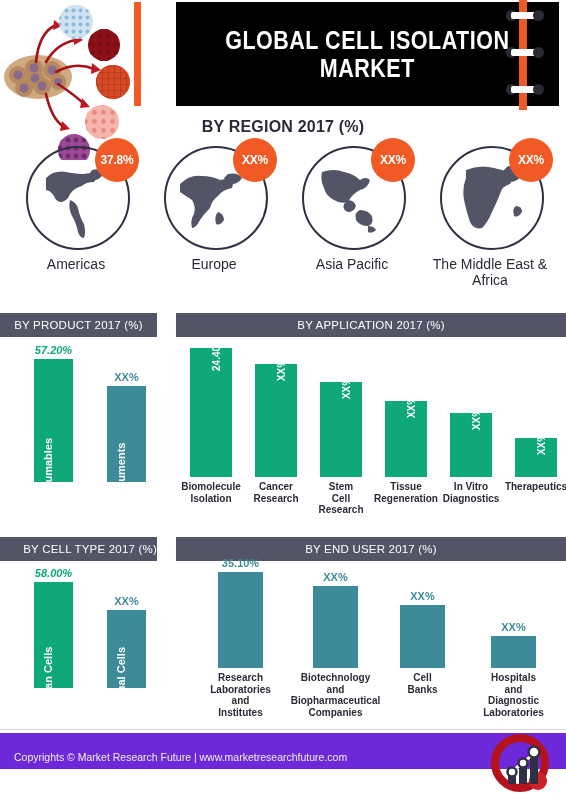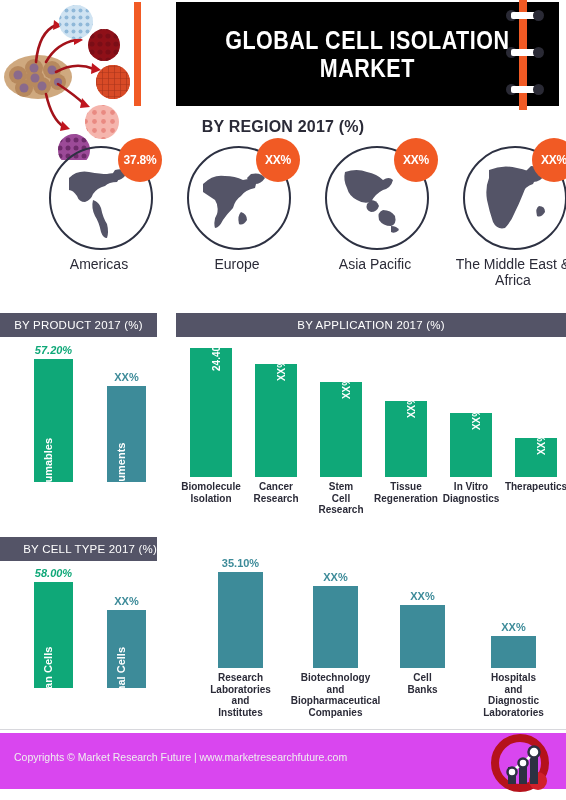--- a/index.html
+++ b/index.html
@@ -23,21 +23,21 @@
   .ring .bar{position:absolute;left:6px;top:2px;width:28px;height:7px;background:#ffffff;border-radius:2px;}
   .ring .kl,.ring .kr{position:absolute;top:0;width:11px;height:11px;background:#2a2a35;border-radius:50%;}
   .ring .kl{left:1px;} .ring .kr{left:28px;}
 
   
   .cells{position:absolute;left:0;top:0;width:136px;height:160px;}
 
   
   .region-title{position:absolute;left:0;top:118px;width:566px;text-align:center;
                 font-size:16px;font-weight:bold;color:#2b2b38;letter-spacing:.2px;}
-  .regions{position:absolute;left:0;top:140px;width:482px;height:160px;margin-left:23px;}
+  .regions{position:absolute;left:0;top:140px;width:482px;height:160px;}
   .region{position:absolute;top:0;width:136px;height:160px;}
   .region-circle{position:absolute;left:18px;top:6px;width:100px;height:100px;border:2px solid #2d3142;border-radius:50%;
                  display:flex;align-items:center;justify-content:center;overflow:hidden;}
   .region-badge{position:absolute;right:5px;top:-2px;width:44px;height:44px;border-radius:50%;background:#f15a24;
                 display:flex;align-items:center;justify-content:center;color:#fff;font-size:12px;font-weight:bold;
                 letter-spacing:-.2px;}
   .region-label{position:absolute;left:0;top:116px;width:136px;text-align:center;font-size:14px;color:#2b2b38;}
 
   
   .sec-head{position:absolute;height:24px;background:#545467;display:flex;align-items:center;justify-content:center;}
@@ -54,21 +54,21 @@
           color:#fff;font-size:10px;font-weight:bold;white-space:nowrap;}
   .blabel{position:absolute;top:100%;left:50%;transform:translateX(-50%);margin-top:4px;text-align:center;
           font-size:10px;font-weight:bold;color:#2b2b38;line-height:1.15;white-space:pre-line;}
 
   .green{background:#0fa878;}
   .teal{background:#3d8b99;}
   .val-green{color:#0fa878;font-style:italic;}
   .val-teal{color:#3d8b99;}
 
   
-  .footer{position:absolute;left:0;top:733px;width:566px;height:56px;background:#d946ef;}
+  .footer{position:absolute;left:0;top:733px;width:566px;height:36px;background:#6d28d9;}
   .footer-text{position:absolute;left:14px;top:18px;font-size:10.5px;color:#efefef;}
   .footer-logo{position:absolute;right:8px;top:-6px;width:72px;height:72px;}
   .divider{position:absolute;left:0;top:729px;width:566px;height:1px;background:#d8d8dd;}
 </style>
 </head>
 <body>
 
 <div class="page">
 
   <div class="cells">
@@ -285,20 +285,23 @@
     <div class="bar green" style="left:34px;width:39px;height:106px;">
       <span class="val val-green">58.00%</span>
       <span class="vlabel">Human Cells</span>
     </div>
     <div class="bar teal" style="left:107px;width:39px;height:78px;">
       <span class="val val-teal">XX%</span>
       <span class="vlabel">Animal Cells</span>
     </div>
   </div>
 
+  <div class="sec-head" style="left:176px;top:537px;width:390px;">
+    <span>BY END USER 2017 (%)</span>
+  </div>
   <div class="plot" style="left:176px;top:568px;width:390px;height:100px;">
     <div class="bar teal" style="left:42px;width:45px;height:96px;">
       <span class="val val-teal">35.10%</span>
       <span class="blabel">Research
 Laboratories
 and Institutes</span>
     </div>
     <div class="bar teal" style="left:137px;width:45px;height:82px;">
       <span class="val val-teal">XX%</span>
       <span class="blabel">Biotechnology and

